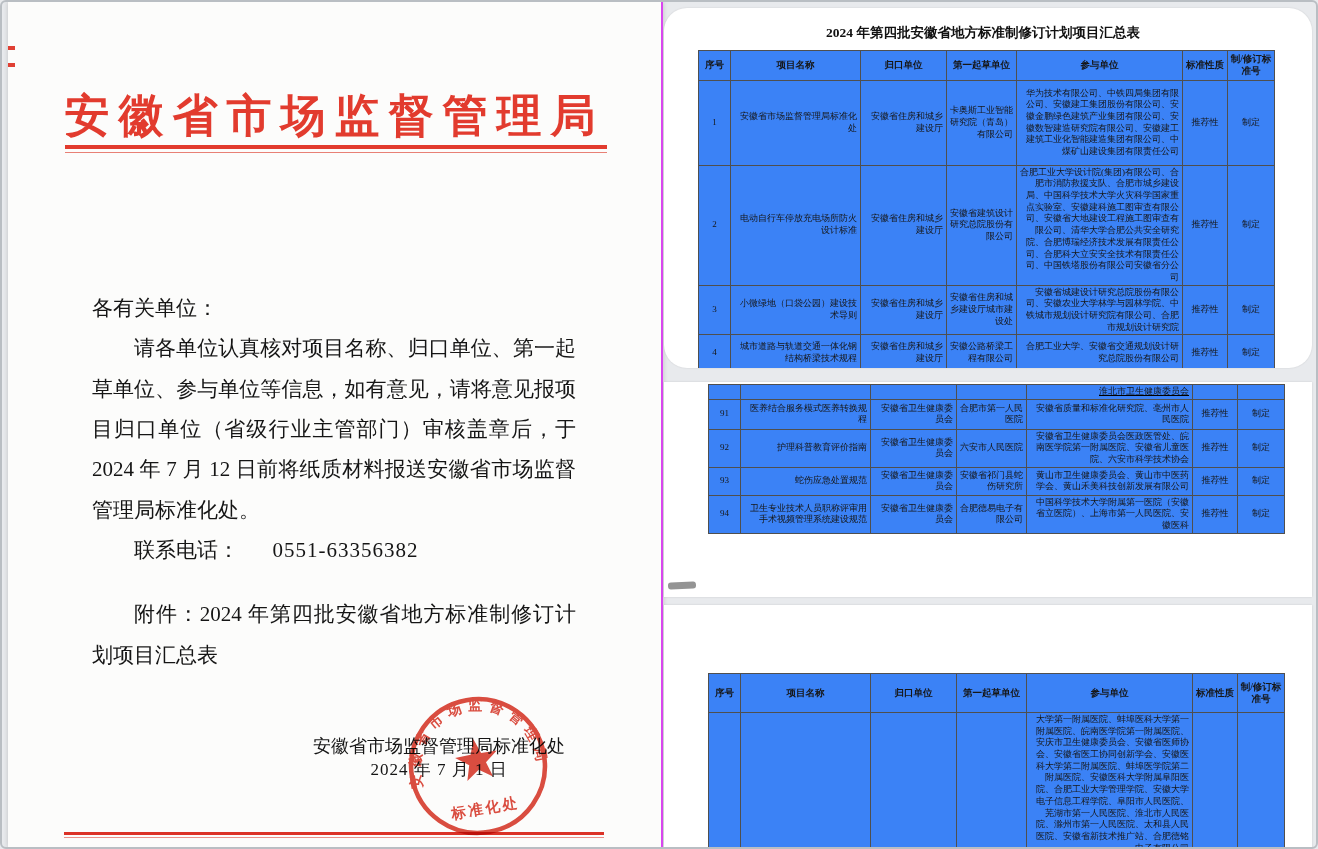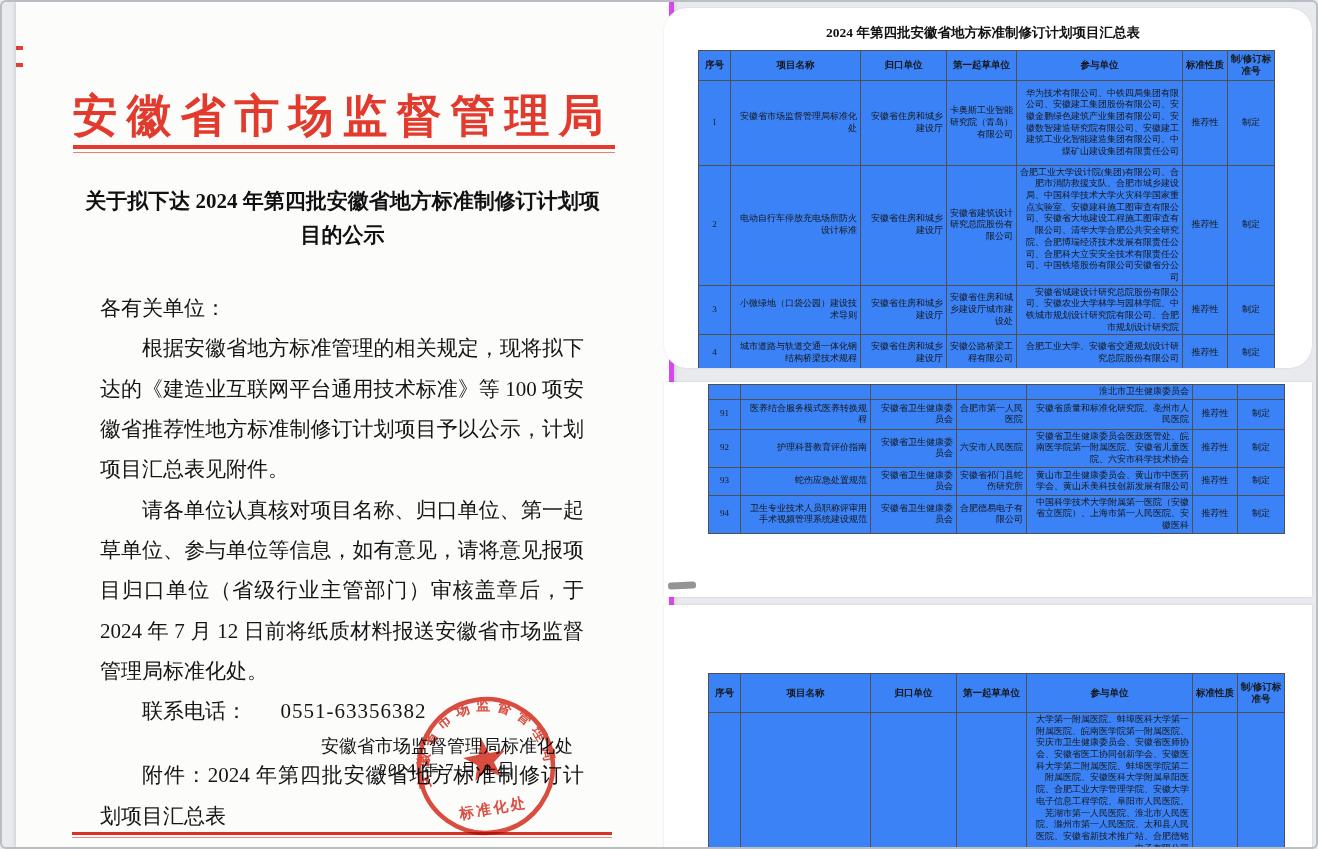--- a/index.html
+++ b/index.html
@@ -5,23 +5,23 @@
   html,body{margin:0;padding:0;}
   body{
     width:1318px;height:849px;position:relative;overflow:hidden;
     background:#e8eaed;
     font-family:"Liberation Serif","DejaVu Serif",serif;
   }
   .frame{position:absolute;inset:0;border:2px solid #b9bec3;border-radius:6px;pointer-events:none;z-index:50;}
 
   
   .doc{
-    position:absolute;left:16px;top:2px;width:653px;height:845px;
+    position:absolute;left:8px;top:2px;width:653px;height:845px;
     background:#fcfcfb;box-shadow:0 0 5px rgba(0,0,0,.18);
-    border-right:5px solid #d946ef;overflow:hidden;
+    border-right:2px solid #d946ef;overflow:hidden;
   }
   .scan-mark{position:absolute;left:0;width:7px;height:4px;background:#e04034;}
   .agency{
     position:absolute;left:20px;right:20px;top:84px;text-align:center;
     color:#e23b2e;font-weight:bold;font-size:45px;letter-spacing:9px;white-space:nowrap;
   }
   .rule-thick{position:absolute;left:57px;width:542px;top:143px;height:4px;background:#e23b2e;}
   .rule-thin{position:absolute;left:57px;width:542px;top:150px;height:1px;background:#e88075;}
   .doc-title{
     position:absolute;left:60px;right:60px;top:183px;text-align:center;
@@ -54,40 +54,38 @@
   .tbl-a{left:34px;top:42px;}
   .tbl-b{left:44px;top:2px;}
   .tbl-c{left:44px;top:68px;}
   .tbl td,.tbl th{border:1px solid #4f4f4f;padding:1px 3px;font-size:9px;line-height:1.3;color:#161616;overflow:hidden;word-break:break-all;}
   .tbl th{font-weight:bold;text-align:center;vertical-align:middle;font-size:9.5px;padding:2px;}
   .w1{width:32px;}.w2{width:130px;}.w3{width:86px;}.w4{width:70px;}.w5{width:166px;}.w6{width:45px;}.w7{width:47px;}
   .c{text-align:center;vertical-align:middle;}
   .l{text-align:right;vertical-align:middle;}
   .b{vertical-align:bottom;}
   .h27{height:27px;}.h85{height:85px;}.h117{height:117px;}.h44{height:44px;}.h36{height:36px;}
-  .h10{height:10px;}.h30{height:30px;}.h34{height:34px;}.h28{height:28px;}
+  .h10{height:10px;text-decoration:underline;}.h30{height:30px;}.h34{height:34px;}.h28{height:28px;}
   .h39{height:39px;}.h129{height:129px;}
   .smudge{position:absolute;left:4px;top:200px;width:28px;height:7px;background:#3c3c3c;opacity:.55;border-radius:3px;transform:rotate(-2deg);}
 </style>
 </head>
 <body>
 
 <div class="doc">
   <div class="scan-mark" style="top:44px;"></div>
   <div class="scan-mark" style="top:61px;"></div>
 
   <div class="agency">安徽省市场监督管理局</div>
   <div class="rule-thick"></div>
   <div class="rule-thin"></div>
 
-  <div class="doc-title">关于拟下达 2024 年第四批安徽省地方标准制修订计划项目的公示</div>
 
   <div class="doc-body">
     <p>各有关单位：</p>
-    <p class="indent">根据安徽省地方标准管理的相关规定，现将拟下达的《建造业互联网平台通用技术标准》等 100 项安徽省推荐性地方标准制修订计划项目予以公示，计划项目汇总表见附件。</p>
     <p class="indent">请各单位认真核对项目名称、归口单位、第一起草单位、参与单位等信息，如有意见，请将意见报项目归口单位（省级行业主管部门）审核盖章后，于 2024 年 7 月 12 日前将纸质材料报送安徽省市场监督管理局标准化处。</p>
     <p class="indent"><span>联系电话：</span><span class="phone">0551-63356382</span></p>
     <p class="indent attach">附件：2024 年第四批安徽省地方标准制修订计划项目汇总表</p>
   </div>
 
   <div class="signature">
     <p style="margin:0;">安徽省市场监督管理局标准化处</p>
     <p class="date" style="margin:0;">2024 年 7 月 1 日</p>
   </div>
 

